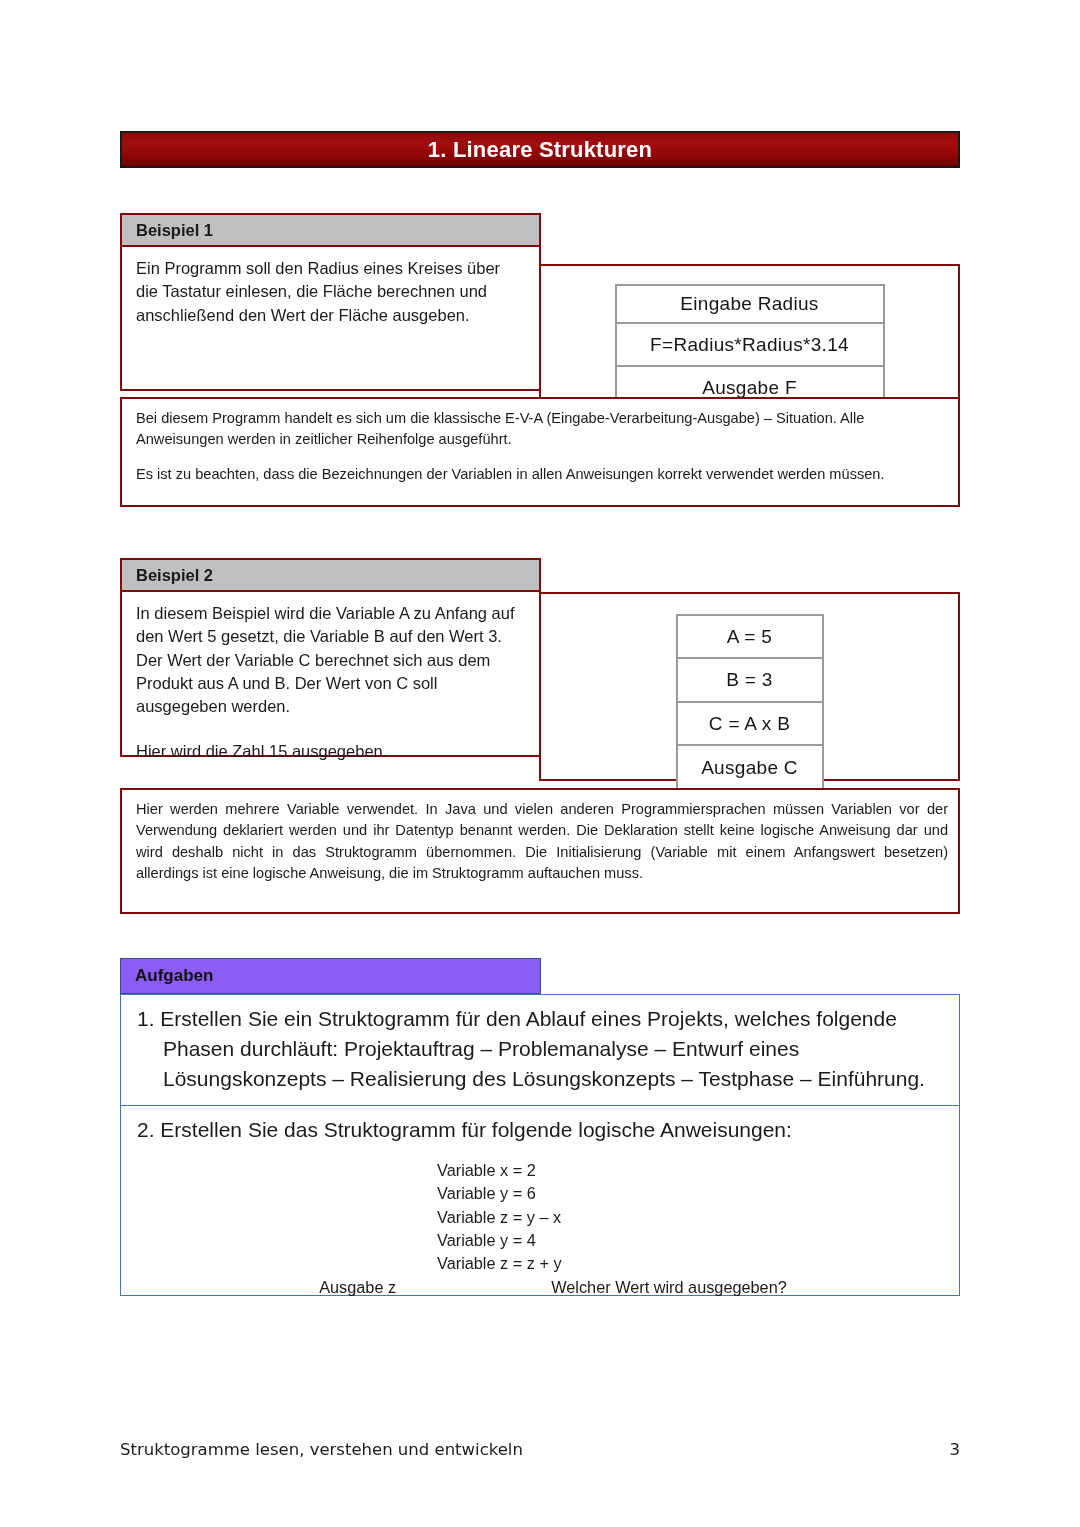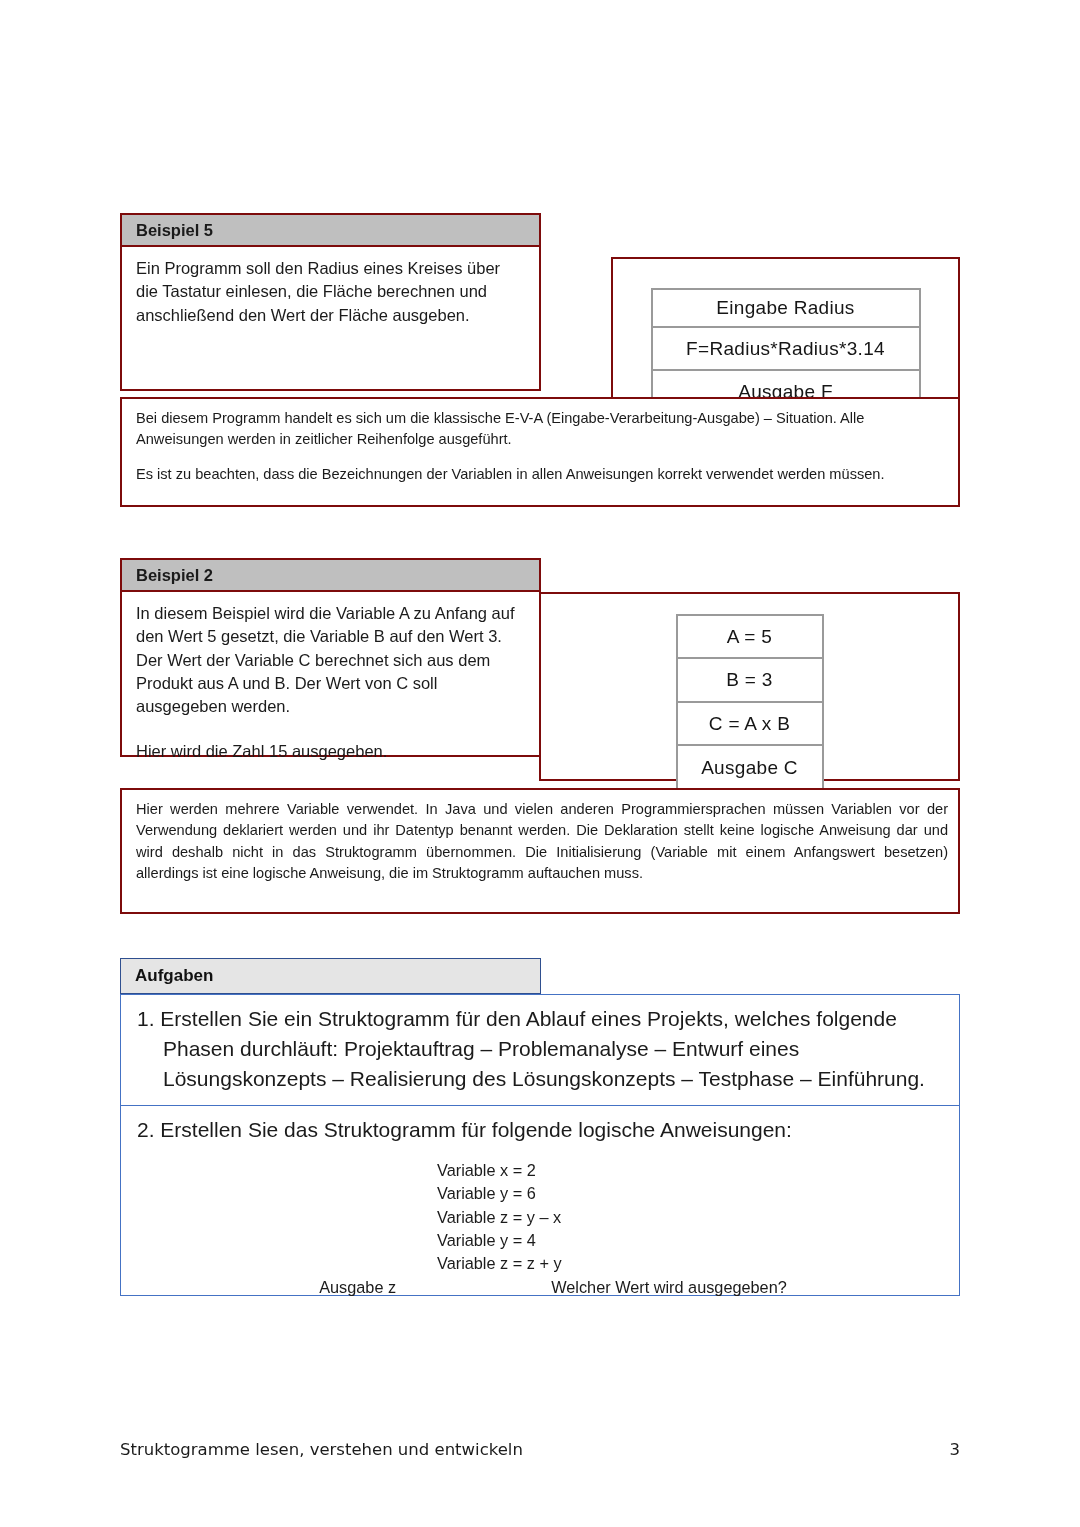--- a/index.html
+++ b/index.html
@@ -152,21 +152,21 @@
   }
 
   
   .auf-header {
     position: absolute;
     left: 120px;
     top: 958px;
     width: 421px;
     height: 36px;
     box-sizing: border-box;
-    background: #e5e5e5;
+    background: #8b5cf6;
     border: 1.5px solid #2f4f8f;
     display: flex;
     align-items: center;
     padding-left: 14px;
   }
   .auf-header-text {
     font-size: 17px;
     font-weight: bold;
     color: #111111;
   }
@@ -231,34 +231,37 @@
   }
   .footer-page {
     font-size: 16.5px;
   }
 </style>
 </head>
 <body>
 
 <div class="page">
 
+  <div class="title-banner">
+    <span class="title-banner-text">1. Lineare Strukturen</span>
+  </div>
 
   <div class="example-block" style="top:213px;">
     <div class="ex-top" style="height:178px;">
 
       <div class="ex-left" style="height:178px;">
         <div class="ex-left-header">
-          <span class="ex-left-header-text">Beispiel 5</span>
+          <span class="ex-left-header-text">Beispiel 1</span>
         </div>
         <div class="ex-left-body">
           <p class="ex-desc-p">Ein Programm soll den Radius eines Kreises über die Tastatur einlesen, die Fläche berechnen und anschließend den Wert der Fläche ausgeben.</p>
         </div>
       </div>
 
-      <div class="ex-right" style="top:44px; height:144px; width:349px; padding-top:29px;">
+      <div class="ex-right" style="top:51px; height:144px; width:421px; padding-top:18px;">
         <div class="struk" style="width:270px;">
           <div class="struk-row" style="height:38px;">Eingabe Radius</div>
           <div class="struk-row" style="height:43px;">F=Radius*Radius*3.14</div>
           <div class="struk-row" style="height:42px;">Ausgabe F</div>
         </div>
       </div>
 
     </div>
   </div>
 

